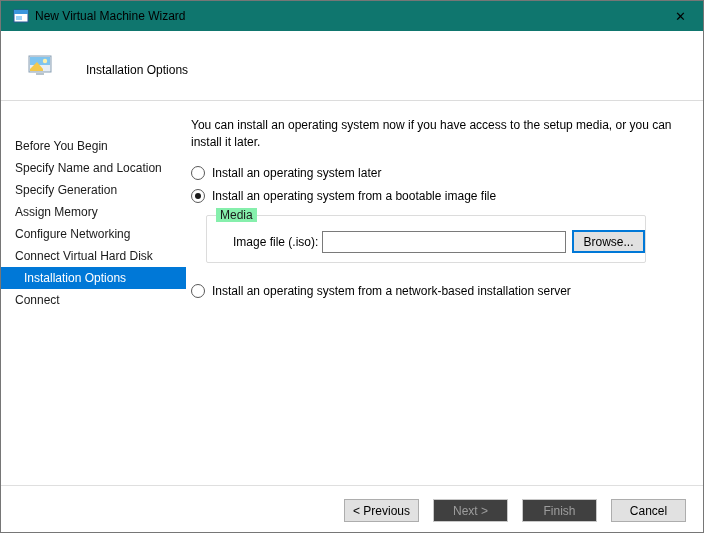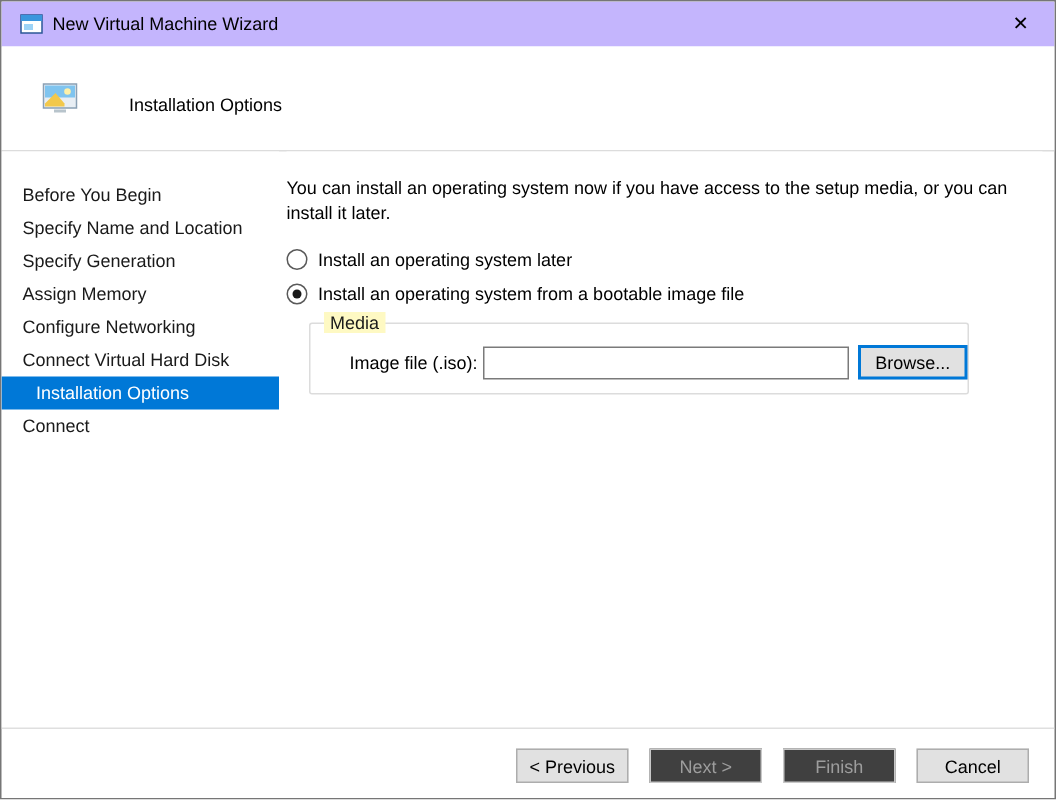--- a/index.html
+++ b/index.html
@@ -1,48 +1,48 @@
 <!DOCTYPE html>
 <html><head>
 <meta charset="utf-8">
 <style>
   html,body{margin:0;padding:0;background:#ffffff;}
   body{font-family:"Liberation Sans", sans-serif;font-size:12px;color:#000;}
   .window{position:relative;width:702px;height:531px;border:1px solid #767676;background:#fff;overflow:hidden;}
 
   
-  .titlebar{position:absolute;top:0;left:0;right:0;height:30px;background:#c4b5fd;display:flex;align-items:center;}
+  .titlebar{position:absolute;top:0;left:0;right:0;height:30px;background:#0f766e;display:flex;align-items:center;}
   .app-icon{margin-left:12px;width:16px;height:16px;display:inline-flex;align-items:center;justify-content:center;}
   .win-title{margin-left:6px;font-size:12px;color:#000;}
   .close-btn{position:absolute;right:0;top:0;width:45px;height:30px;border:none;background:transparent;font-size:13px;color:#000;cursor:pointer;font-family:"DejaVu Sans", sans-serif;}
 
   
   .header{position:absolute;top:30px;left:0;right:0;height:69px;background:#fff;}
   .page-icon{position:absolute;left:27px;top:24px;width:24px;height:22px;}
   .page-title{position:absolute;left:85px;top:32px;font-size:12px;color:#000;}
   .top-divider{position:absolute;top:99px;left:0;right:0;height:1px;background:#dcdcdc;}
 
   
-  .sidebar{position:absolute;top:100px;left:0;width:185px;bottom:47px;background:#fff;padding-top:18px;box-sizing:border-box;}
+  .sidebar{position:absolute;top:116px;left:0;width:185px;bottom:47px;background:#fff;padding-top:18px;box-sizing:border-box;}
   .step{height:22px;line-height:22px;padding-left:14px;color:#1a1a1a;cursor:default;white-space:nowrap;}
   .step.selected{background:#0078d7;color:#ffffff;padding-left:23px;}
 
   
   .content{position:absolute;top:100px;left:190px;right:8px;bottom:47px;background:#fff;}
   .intro{margin:16px 0 0 0;width:505px;line-height:17px;}
   .opt{display:flex;align-items:center;cursor:default;}
   .opt1{margin-top:15px;}
   .opt2{margin-top:9px;}
   .opt3{margin-top:21px;}
   .radio{width:12px;height:12px;border:1px solid #595959;border-radius:50%;background:#fff;display:inline-block;position:relative;flex:0 0 auto;}
   .radio.checked::after{content:"";position:absolute;left:3px;top:3px;width:6px;height:6px;border-radius:50%;background:#1a1a1a;}
   .opt-label{margin-left:7px;}
 
   .groupbox{position:relative;margin:12px 0 0 15px;width:438px;height:40px;border:1px solid #dcdcdc;border-radius:2px;padding-top:6px;box-sizing:content-box;}
-  .group-title{position:absolute;top:-8px;left:9px;background:#fef9c3;padding:0 4px;color:#1a1a1a;}
+  .group-title{position:absolute;top:-8px;left:9px;background:#86efac;padding:0 4px;color:#1a1a1a;}
   .media-row{display:flex;align-items:center;margin:8px 0 0 19px;justify-content:flex-end;}
   .field-label{width:89px;flex:0 0 auto;}
   .iso-input{width:236px;height:20px;border:1px solid #7a7a7a;background:#fff;font-family:"Liberation Sans", sans-serif;font-size:12px;padding:0 3px;box-sizing:content-box;}
   .browse-btn{margin-left:6px;width:73px;height:23px;background:#e1e1e1;border:2px solid #0078d7;font-family:"Liberation Sans", sans-serif;font-size:12px;color:#000;cursor:pointer;box-sizing:border-box;}
 
   
   .footer-divider{position:absolute;left:0;right:0;bottom:46px;height:1px;background:#dfdfdf;}
   .footer{position:absolute;left:0;right:17px;bottom:10px;height:23px;display:flex;justify-content:flex-end;gap:14px;}
   .btn{width:75px;height:23px;background:#e1e1e1;border:1px solid #adadad;font-family:"Liberation Sans", sans-serif;font-size:12px;color:#000;cursor:pointer;box-sizing:border-box;}
   .btn:disabled{color:#9d9d9d;border-color:#c8c8c8;background:#404040;cursor:default;}
@@ -104,20 +104,24 @@
 
     <div class="groupbox">
       <span class="group-title">Media</span>
       <div class="media-row">
         <span class="field-label">Image file (.iso):</span>
         <input class="iso-input" type="text" value="" style="">
         <button class="browse-btn">Browse...</button>
       </div>
     </div>
 
+    <div class="opt opt3">
+      <span class="radio"></span>
+      <span class="opt-label">Install an operating system from a network-based installation server</span>
+    </div>
   </div>
 
   <div class="footer-divider"></div>
   <div class="footer">
     <button class="btn">&lt; Previous</button>
     <button class="btn" disabled="">Next &gt;</button>
     <button class="btn" disabled="">Finish</button>
     <button class="btn">Cancel</button>
   </div>
 

